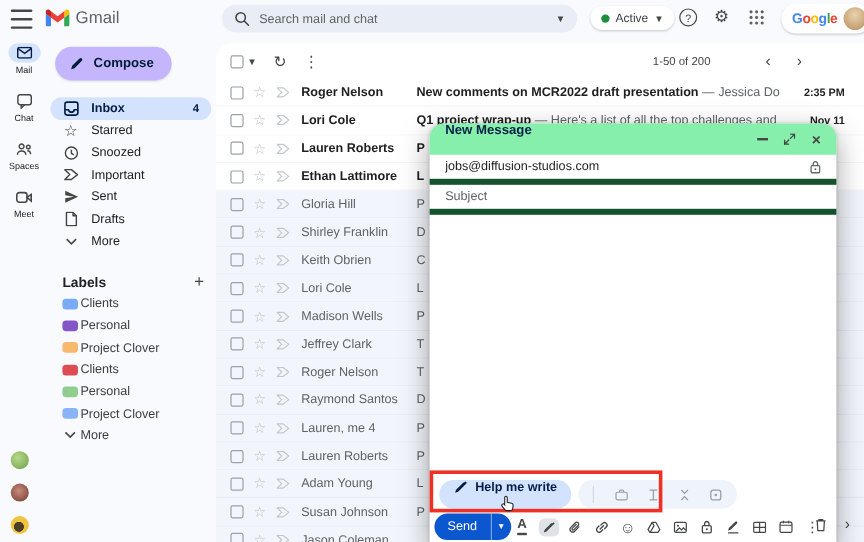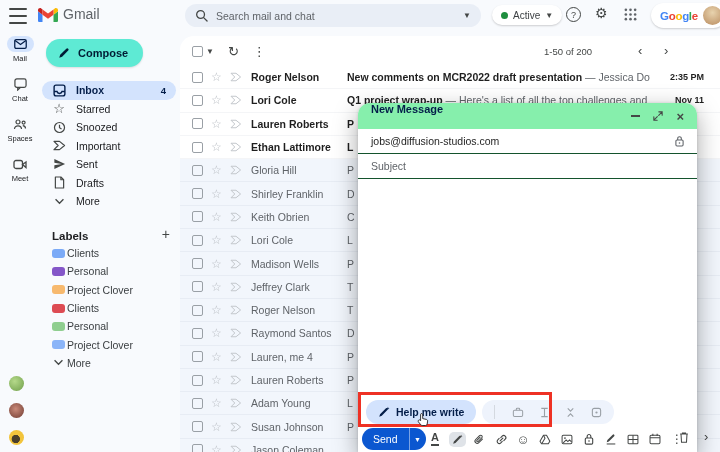--- a/index.html
+++ b/index.html
@@ -27,21 +27,21 @@
 
 .rail{position:absolute;left:0;top:36px;width:40px;bottom:0}
 .rail-item{display:flex;flex-direction:column;align-items:center;margin-bottom:13px;cursor:pointer}
 .rail-pill{width:27px;height:16px;border-radius:8px;display:flex;align-items:center;justify-content:center}
 .rail-item.active .rail-pill{background:#d3e3fd}
 .rail-label{font-size:7.5px;color:#202124;margin-top:2px}
 .rail-avatars{position:absolute;left:0;top:340px;width:32px;display:flex;flex-direction:column;align-items:center;gap:12px}
 .rail-avatars .chat-avatar{width:15px;height:15px;border-radius:50%;cursor:pointer}
 
 .sidebar{position:absolute;left:40px;top:36px;width:140px;bottom:0}
-.compose-btn{position:absolute;left:6px;top:3px;height:28px;padding:0 15px 0 12px;border-radius:14px;background:#5eead4;display:flex;align-items:center;gap:8px;font-size:11px;font-weight:bold;color:#001d35;box-shadow:0 1px 2px rgba(0,0,0,.12);cursor:pointer}
+.compose-btn{position:absolute;left:6px;top:3px;height:28px;padding:0 15px 0 12px;border-radius:14px;background:#c4b5fd;display:flex;align-items:center;gap:8px;font-size:11px;font-weight:bold;color:#001d35;box-shadow:0 1px 2px rgba(0,0,0,.12);cursor:pointer}
 .nav{position:absolute;left:2px;top:45px;right:4px}
 .nav-item{height:18.5px;display:flex;align-items:center;gap:10px;padding:0 10px;border-radius:10px;font-size:10.5px;color:#202124;cursor:pointer}
 .nav-item.active{background:#d3e3fd;font-weight:bold;color:#041e49}
 .nav-ic{width:14px;display:flex;justify-content:center;color:#444746}
 .nav-count{margin-left:auto;font-size:9.5px;font-weight:bold;color:#041e49}
 .labels-head{position:absolute;left:12px;top:190px;right:10px;display:flex;align-items:flex-end;font-size:11.5px;font-weight:bold;color:#202124}
 .plus-icon{margin-left:auto;font-size:14px;font-weight:normal;color:#444746;cursor:pointer}
 .label-list{position:absolute;left:2px;top:208px;right:4px}
 .label-item{height:18.3px;display:flex;align-items:center;gap:2px;padding:0 10px;font-size:10.5px;color:#3c4043;border-radius:10px;cursor:pointer}
 .swatch{width:13px;height:9px;border-radius:3px;flex:none}
@@ -65,26 +65,26 @@
 .unread .subj{color:#1f1f1f;font-weight:bold}
 .prev-txt{color:#5f6368;font-weight:normal}
 .date{margin-left:8px;width:46px;text-align:right;font-size:9px;color:#5f6368;flex:none}
 .unread .date{color:#1f1f1f;font-weight:bold}
 
 .compose{position:absolute;left:358px;top:103px;width:339px;height:349px;background:#fff;border-radius:12px 12px 0 0;box-shadow:0 8px 24px rgba(0,0,0,.35),0 0 3px rgba(0,0,0,.15);z-index:5}
 .compose-header{height:26px;background:#86efac;border-radius:12px 12px 0 0;display:flex;padding:0 13px;font-size:11px;font-weight:bold;color:#041e49}
 .compose-controls{margin-left:auto;display:flex;align-items:center;gap:13px;color:#444746}
 .min-icon{width:9px;height:2px;background:#444746;cursor:pointer}
 .close-icon{font-size:13px;line-height:1;cursor:pointer}
-.to-row,.subject-row{height:25px;border-bottom:1px solid #14532d;display:flex;align-items:center;padding:0 13px;font-size:10.5px}
+.to-row,.subject-row{height:25px;border-bottom:5px solid #14532d;display:flex;align-items:center;padding:0 13px;font-size:10.5px}
 .to-row{color:#1f1f1f;cursor:text}
 .subject-row{color:#5f6368;cursor:text}
 .lock-sm{margin-left:auto;cursor:pointer}
 .hmw-row{position:absolute;left:8px;top:297px;display:flex;align-items:center}
-.hmw-pill{height:24px;border-radius:12px;background:#d3e3fd;display:flex;align-items:center;gap:6px;padding:0 12px;font-size:10.5px;font-weight:bold;color:#041e49;cursor:pointer}
+.hmw-pill{height:24px;border-radius:12px;background:#d3e3fd;display:flex;align-items:flex-start;gap:6px;padding:0 12px;font-size:10.5px;font-weight:bold;color:#041e49;cursor:pointer}
 .hmw-options{display:flex;align-items:center;height:24px;background:#eef3fc;border-radius:12px;margin-left:6px;padding:0 12px;gap:15px}
 .hmw-opt{color:#9aa0a6;cursor:pointer}
 .hmw-div{width:1px;height:14px;background:#d4d9e0;margin-right:2px}
 .compose-toolbar{position:absolute;left:0;right:0;bottom:0;height:25px}
 .send-btn{position:absolute;left:4px;top:1px;height:22px;display:flex;border-radius:11px;overflow:hidden;background:#0b57d0;color:#fff;cursor:pointer}
 .send-main{padding:0 11px;display:flex;align-items:center;font-size:10.5px;font-weight:normal}
 .send-caret{width:17px;display:flex;align-items:center;justify-content:center;border-left:1px solid rgba(255,255,255,.45);font-size:7px;cursor:pointer}
 .tool-icons{position:absolute;left:66px;top:1px;height:22px;display:flex;align-items:center;color:#444746}
 .tool{width:22px;display:flex;justify-content:center;align-items:center;cursor:pointer}
 .tool-a{font-size:11px;font-weight:bold;border-bottom:2px solid #444746;line-height:1.05}

